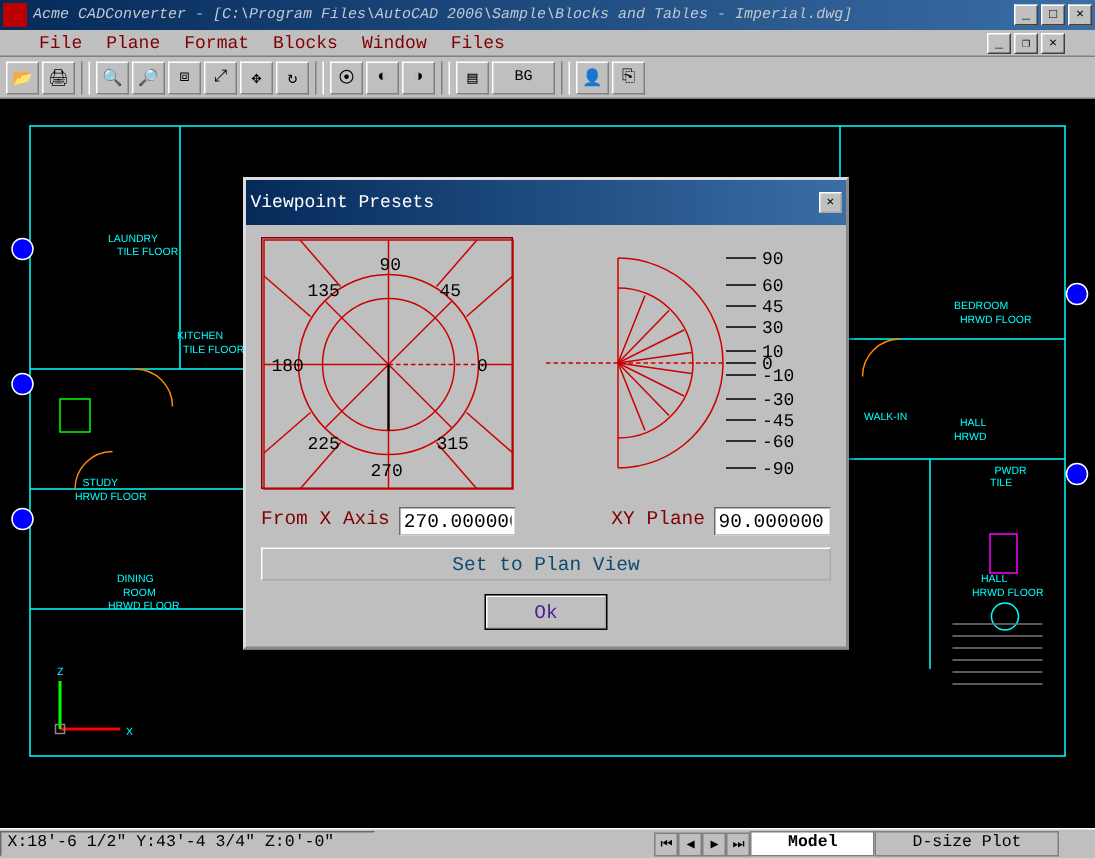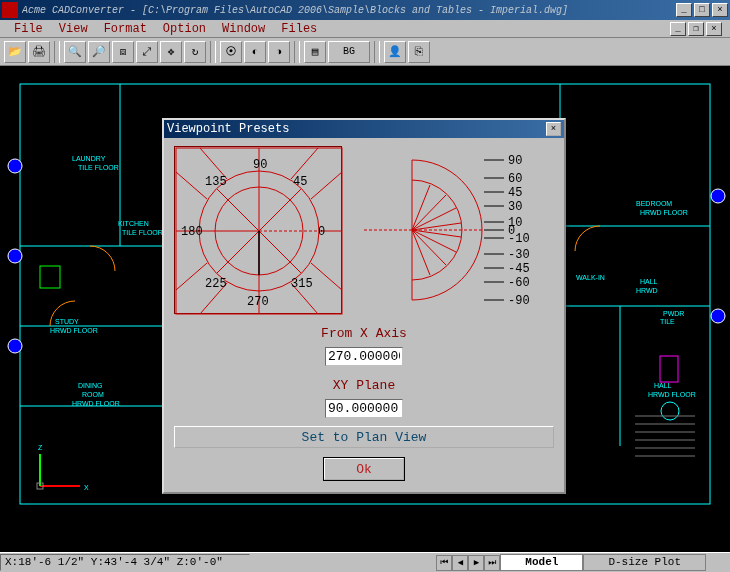--- a/index.html
+++ b/index.html
@@ -2,52 +2,52 @@
 <html><head>
 <meta charset="utf-8">
 <style>
   * { margin: 0; padding: 0; box-sizing: border-box; }
   body { font-family: "Courier New", monospace; font-size: 12px; background: #c0c0c0; width: 730px; height: 572px; overflow: hidden; position: relative; }
   .titlebar { height: 20px; background: linear-gradient(to right, #052a5a, #3a6ea5); display: flex; align-items: center; padding: 0 2px; color: #c0c8d0; }
   .titlebar .appicon { width: 16px; height: 16px; background: #b00; margin-right: 4px; display: inline-block; }
   .titlebar-text { flex: 1; font-size: 10px; white-space: nowrap; overflow: hidden; font-style: italic; }
   .winbtns { display: flex; gap: 2px; }
   .winbtn { width: 16px; height: 14px; background: #c0c0c0; border: 1px solid #fff; border-right-color: #404040; border-bottom-color: #404040; font-size: 9px; text-align: center; line-height: 12px; color: #000; }
-  .menubar { height: 18px; background: #bfbfbf; display: flex; align-items: center; padding: 0 8px; gap: 4px; font-size: 12px; color: #800000; border-bottom: 1px solid #808080; }
+  .menubar { height: 18px; background: #bfbfbf; display: flex; align-items: center; padding: 0 20px; gap: 4px; font-size: 12px; color: #800000; border-bottom: 1px solid #808080; }
   .menuitem { padding: 0 6px; cursor: default; }
   .toolbar { height: 28px; background: #bfbfbf; display: flex; align-items: center; padding: 2px 4px; gap: 2px; border-bottom: 1px solid #808080; }
   .tbtn { width: 22px; height: 22px; border: 1px solid #fff; border-right-color: #808080; border-bottom-color: #808080; background: #bfbfbf; display: flex; align-items: center; justify-content: center; font-size: 11px; }
   .tsep { width: 6px; height: 22px; border-left: 1px solid #808080; border-right: 1px solid #fff; margin: 0 2px; }
   .canvas-area { position: absolute; top: 66px; left: 0; right: 0; bottom: 20px; background: #000; overflow: hidden; }
   .statusbar { position: absolute; bottom: 0; left: 0; right: 0; height: 20px; background: #bfbfbf; display: flex; align-items: center; font-size: 11px; border-top: 1px solid #fff; }
   .status-cell { border: 1px inset #bfbfbf; padding: 1px 4px; height: 17px; }
   .status-coords { flex: 0 0 auto; width: 250px; }
   .status-spacer { flex: 1; }
   .tabset { display: flex; align-items: center; gap: 0; height: 18px; }
   .tabbtn { width: 16px; height: 16px; background: #bfbfbf; border: 1px solid #808080; font-size: 9px; text-align: center; line-height: 14px; }
   .tab { padding: 1px 24px; border: 1px solid #808080; background: #bfbfbf; font-size: 11px; height: 17px; }
   .tab.active { background: #fff; font-weight: bold; }
 
   
   .dialog { position: absolute; top: 118px; left: 162px; width: 404px; background: #bfbfbf; border: 2px outset #dcdcdc; box-shadow: 2px 2px 3px rgba(0,0,0,.4); }
-  .dlg-title { height: 18px; background: linear-gradient(to right, #052a5a, #3a6ea5); color: #fff; display: flex; align-items: center; padding: 0 3px; font-size: 12px; font-weight: normal; }
+  .dlg-title { height: 30px; background: linear-gradient(to right, #052a5a, #3a6ea5); color: #fff; display: flex; align-items: center; padding: 0 3px; font-size: 12px; font-weight: normal; }
   .dlg-title-text { flex: 1; }
   .dlg-close { width: 15px; height: 14px; background: #c0c0c0; border: 1px outset #fff; font-size: 9px; text-align: center; line-height: 12px; color: #000; }
   .dlg-body { padding: 8px 10px 12px; color: #800000; font-size: 13px; }
   .section-label { margin-bottom: 6px; }
   .diagrams { display: flex; gap: 12px; margin-bottom: 12px; align-items: flex-start; }
   .diagram-box { border: 1px solid #800000; background: #bfbfbf; position: relative; }
   .compass { width: 168px; height: 168px; }
   .elev { width: 182px; height: 168px; border: none; position: relative; }
-  .row { display: flex; align-items: center; gap: 6px; margin-bottom: 8px; flex-direction: column; }
+  .row { display: flex; gap: 6px; margin-bottom: 8px; }
   .row label { color: #800000; font-size: 13px; }
   .txt { font-family: inherit; font-size: 13px; padding: 1px 2px; border: 1px inset #bfbfbf; background: #fff; width: 78px; color: #000; }
   .wide-btn { width: 100%; height: 22px; border: 1px outset #fff; background: #bfbfbf; color: #0c4a6e; text-align: center; font-family: inherit; font-size: 13px; margin-bottom: 10px; }
   .btnrow { display: flex; justify-content: center; gap: 40px; }
-  .btn { width: 80px; height: 22px; border: 1px outset #fff; background: #bfbfbf; color: #b91c1c; font-family: inherit; font-size: 13px; }
+  .btn { width: 80px; height: 22px; border: 1px outset #fff; background: #bfbfbf; color: #4c1d95; font-family: inherit; font-size: 13px; }
   .btn.default { outline: 1px solid #000; }
 
   .compass svg text { font-family: "Courier New", monospace; font-size: 12px; fill: #000; }
   .elev svg text { font-family: "Courier New", monospace; font-size: 12px; fill: #000; }
 
   .canvas-area svg text { font-family: sans-serif; font-size: 7px; fill: #0ff; }
   .canvas-area .room { stroke: #0ff; fill: none; }
   .canvas-area .callout { fill: #00f; stroke: #fff; }
 </style>
 </head>
@@ -58,23 +58,23 @@
   <span class="titlebar-text">Acme CADConverter - [C:\Program Files\AutoCAD 2006\Sample\Blocks and Tables - Imperial.dwg]</span>
   <div class="winbtns">
     <div class="winbtn">_</div>
     <div class="winbtn">□</div>
     <div class="winbtn">×</div>
   </div>
 </div>
 
 <div class="menubar">
   <span class="menuitem">File</span>
-  <span class="menuitem">View</span>
+  <span class="menuitem">Plane</span>
   <span class="menuitem">Format</span>
-  <span class="menuitem">Option</span>
+  <span class="menuitem">Blocks</span>
   <span class="menuitem">Window</span>
   <span class="menuitem">Files</span>
   <span style="flex:1"></span>
   <div class="winbtns">
     <div class="winbtn">_</div>
     <div class="winbtn">❐</div>
     <div class="winbtn">×</div>
   </div>
 </div>
 

